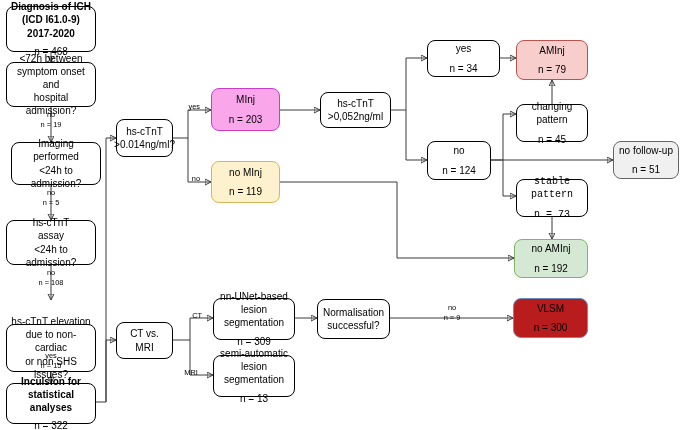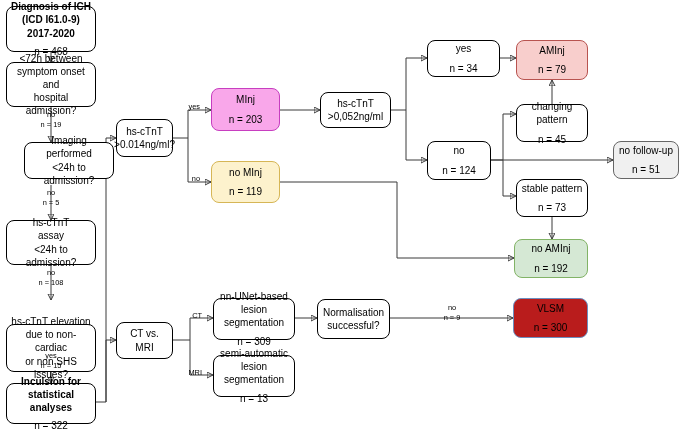--- a/index.html
+++ b/index.html
@@ -84,21 +84,21 @@
   </div>
 
   <div class="node" style="left:6px;top:62px;width:90px;height:45px;">
     <span class="ttl">&lt;72h between
 symptom onset and
 hospital admission?</span>
   </div>
   <div class="lbl" style="left:33px;top:110px;width:36px;">no
 n = 19</div>
 
-  <div class="node" style="left:24px;top:142px;width:90px;height:37px;">
+  <div class="node" style="left:11px;top:142px;width:90px;height:43px;">
     <span class="ttl">Imaging performed
 &lt;24h to admission?</span>
   </div>
   <div class="lbl" style="left:33px;top:188px;width:36px;">no
 n = 5</div>
 
   <div class="node" style="left:6px;top:220px;width:90px;height:45px;">
     <span class="ttl">hs-cTnT
 assay
 &lt;24h to admission?</span>
@@ -125,21 +125,21 @@
 &gt;0.014ng/ml?</span>
   </div>
 
   <div class="lbl" style="left:182px;top:102px;width:18px;text-align:right;">yes</div>
   <div class="lbl" style="left:182px;top:174px;width:18px;text-align:right;">no</div>
 
   <div class="node" style="left:116px;top:322px;width:57px;height:37px;">
     <span class="ttl">CT vs. MRI</span>
   </div>
   <div class="lbl" style="left:184px;top:311px;width:18px;text-align:right;">CT</div>
-  <div class="lbl" style="left:180px;top:368px;width:22px;text-align:right;">MRI</div>
+  <div class="lbl" style="left:180px;top:368px;width:22px;text-align:center;">MRI</div>
 
   <div class="node" style="left:211px;top:88px;width:69px;height:43px;background:#f9a7ea;border-color:#c73ec0;">
     <span class="ttl">MInj</span>
     <span class="cnt">n = 203</span>
   </div>
 
   <div class="node" style="left:211px;top:161px;width:69px;height:42px;background:#fdf2cd;border-color:#d6b656;">
     <span class="ttl">no MInj</span>
     <span class="cnt">n = 119</span>
   </div>
@@ -181,21 +181,21 @@
   <div class="node" style="left:516px;top:40px;width:72px;height:40px;background:#f8cecc;border-color:#b85450;">
     <span class="ttl">AMInj</span>
     <span class="cnt">n = 79</span>
   </div>
 
   <div class="node" style="left:516px;top:104px;width:72px;height:38px;">
     <span class="ttl">changing pattern</span>
     <span class="cnt">n = 45</span>
   </div>
 
-  <div class="node" style="left:516px;top:179px;width:72px;height:38px;">
+  <div class="node" style="left:516px;top:179px;width:72px;height:38px;font-family:Liberation Mono, monospace;">
     <span class="ttl">stable pattern</span>
     <span class="cnt">n = 73</span>
   </div>
 
   <div class="node" style="left:514px;top:239px;width:74px;height:39px;background:#d5e8d4;border-color:#82b366;">
     <span class="ttl">no AMInj</span>
     <span class="cnt">n = 192</span>
   </div>
 
   <div class="node" style="left:513px;top:298px;width:75px;height:40px;background:#b91c1c;border-color:#6c8ebf;">

